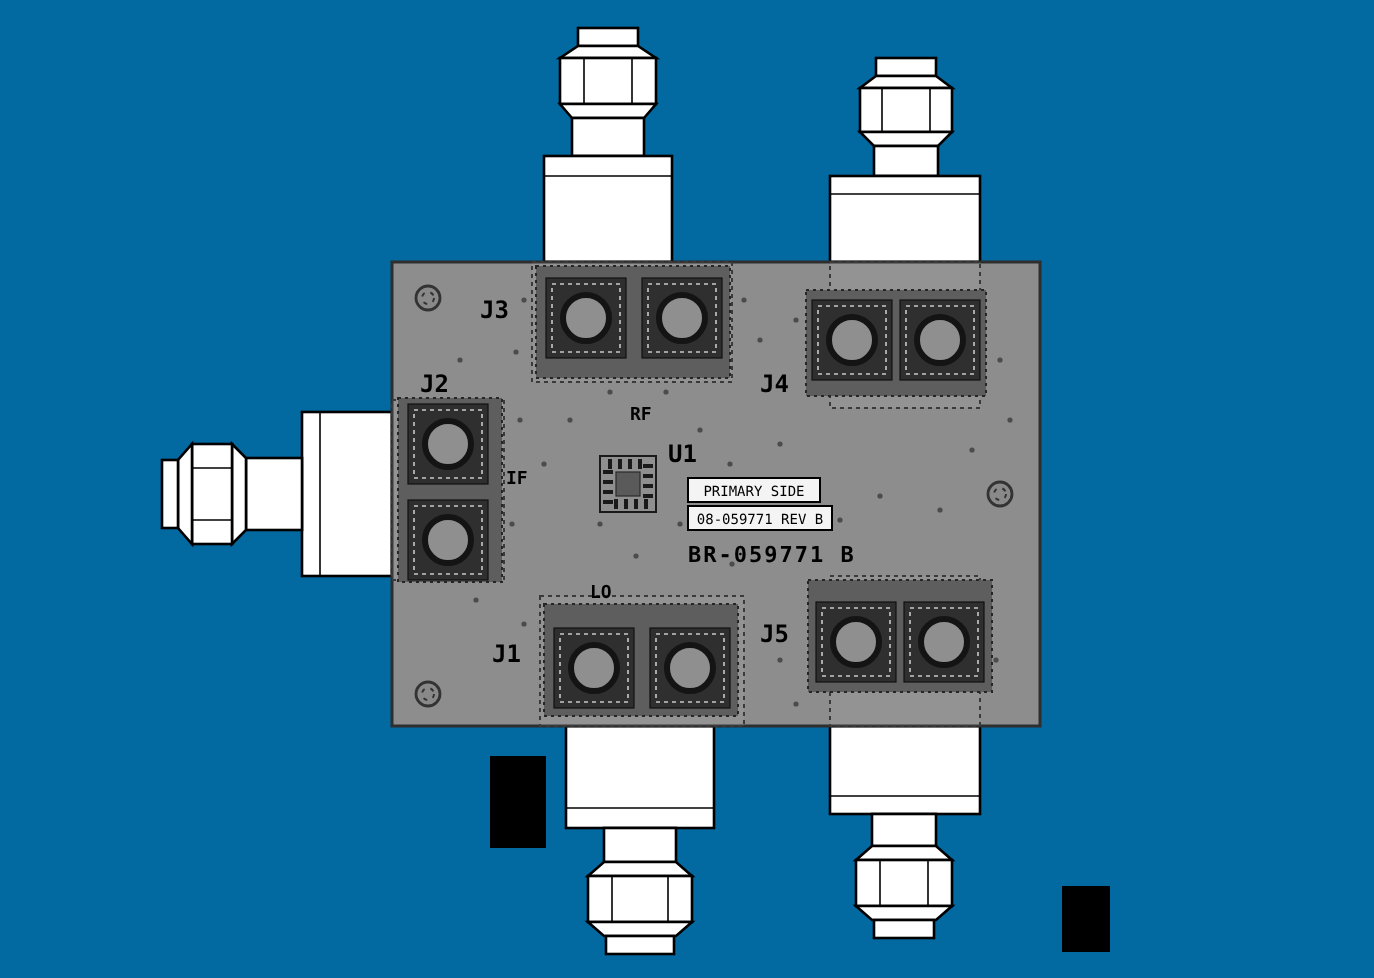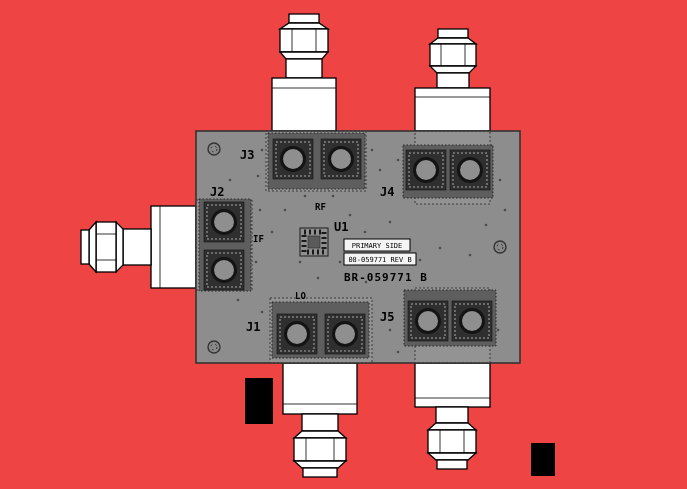--- a/index.html
+++ b/index.html
@@ -1,17 +1,17 @@
 <!DOCTYPE html>
 <html><head>
 <meta charset="utf-8">
 <style>
   html,body { margin:0; padding:0; background:#fff; }
   #stage {
-    position:relative; width:687px; height:489px; background:#ef4444;
+    position:relative; width:687px; height:489px; background:#0369a1;
     font-family:"DejaVu Sans Mono", monospace; overflow:hidden;
   }
   svg { display:block; }
   .board     { fill:#8d8d8d; stroke:#2e2e2e; stroke-width:1.5; }
   .footprint { fill:rgba(255,255,255,0.06); stroke:#3a3a3a; stroke-width:1; stroke-dasharray:2 2; }
   .padregion { fill:#5e5e5e; stroke:#262626; stroke-width:1; stroke-dasharray:1.5 2; }
   .pad       { fill:#2f2f2f; stroke:#111; stroke-width:0.6; }
   .padinset  { fill:none; stroke:#c9c9c9; stroke-width:0.8; stroke-dasharray:2 2; }
   .padhole   { fill:#8f8f8f; stroke:#141414; stroke-width:3; }
   .conn      { fill:#ffffff; stroke:#000000; stroke-width:1.3; }

